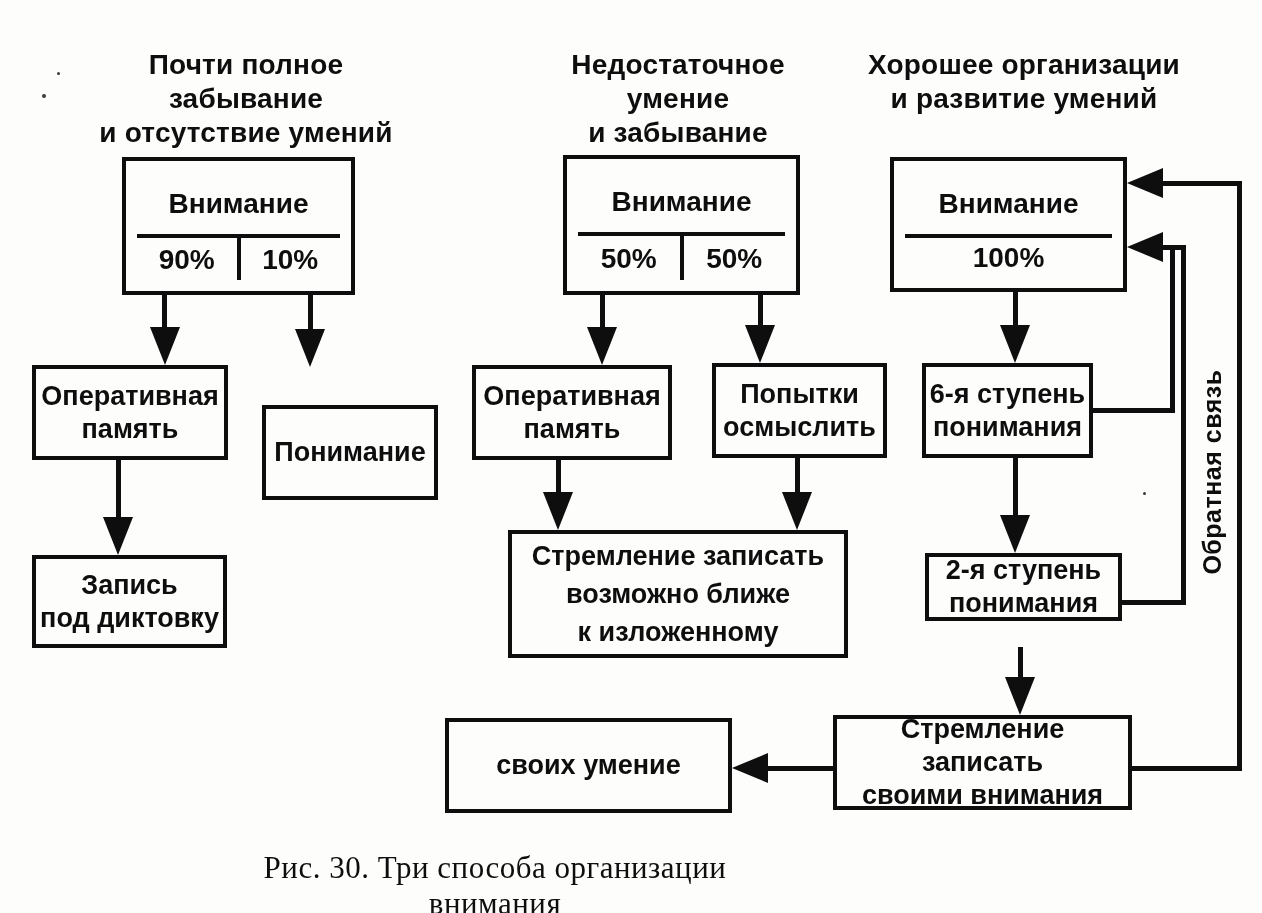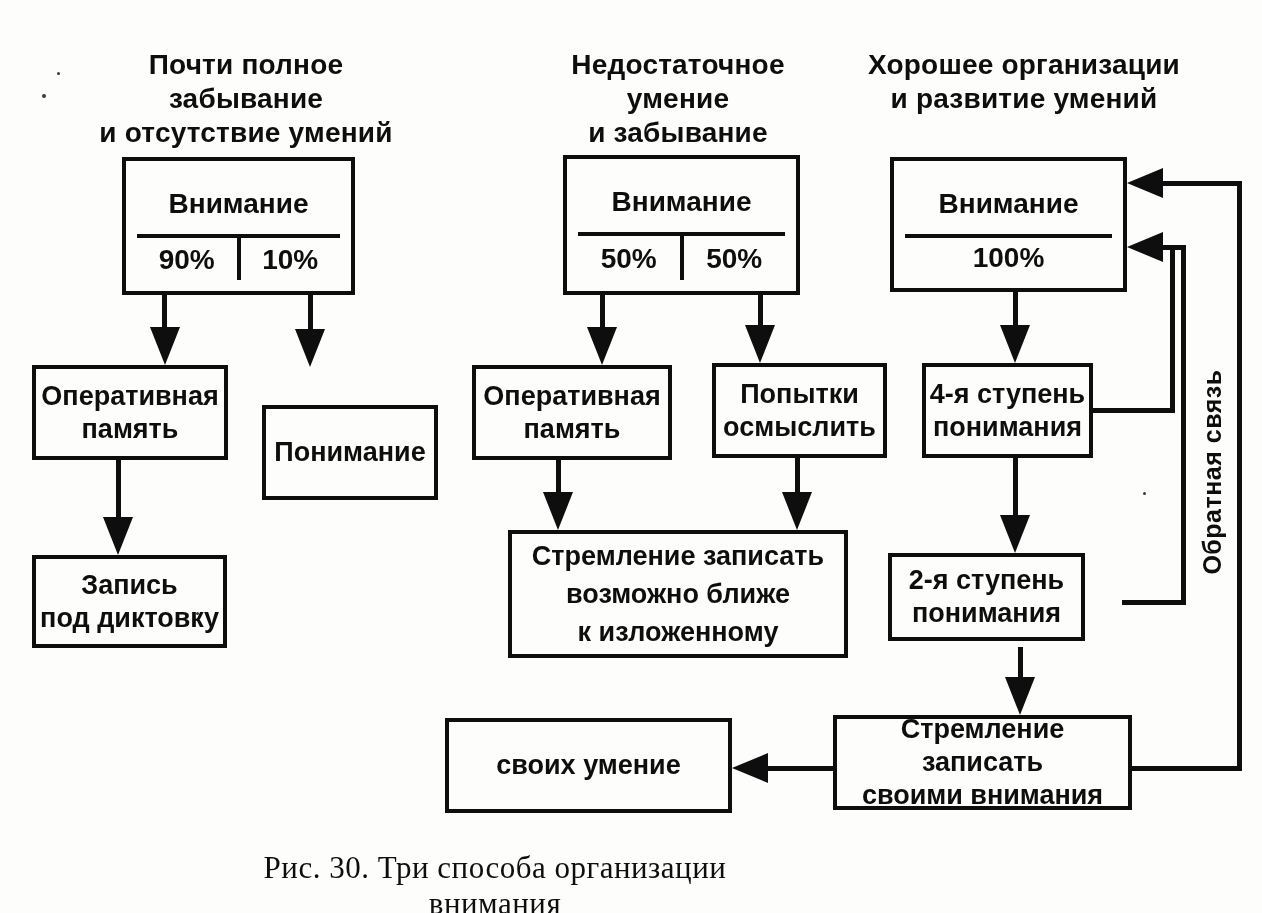--- a/index.html
+++ b/index.html
@@ -112,24 +112,24 @@
     <span>Попытки</span>
     <span>осмыслить</span>
   </div>
   <div class="box" style="left:508px; top:530px; width:340px; height:128px; line-height:38px;">
     <span>Стремление записать</span>
     <span>возможно ближе</span>
     <span>к изложенному</span>
   </div>
 
   <div class="box" style="left:922px; top:363px; width:171px; height:95px;">
-    <span>4-я ступень</span>
+    <span>6-я ступень</span>
     <span>понимания</span>
   </div>
-  <div class="box" style="left:888px; top:553px; width:197px; height:88px;">
+  <div class="box" style="left:925px; top:553px; width:197px; height:68px;">
     <span>2-я ступень</span>
     <span>понимания</span>
   </div>
   <div class="box" style="left:833px; top:715px; width:299px; height:95px;">
     <span>Стремление записать</span>
     <span>своими внимания</span>
   </div>
   <div class="box" style="left:445px; top:718px; width:287px; height:95px;">
     <span>своих умение</span>
   </div>

